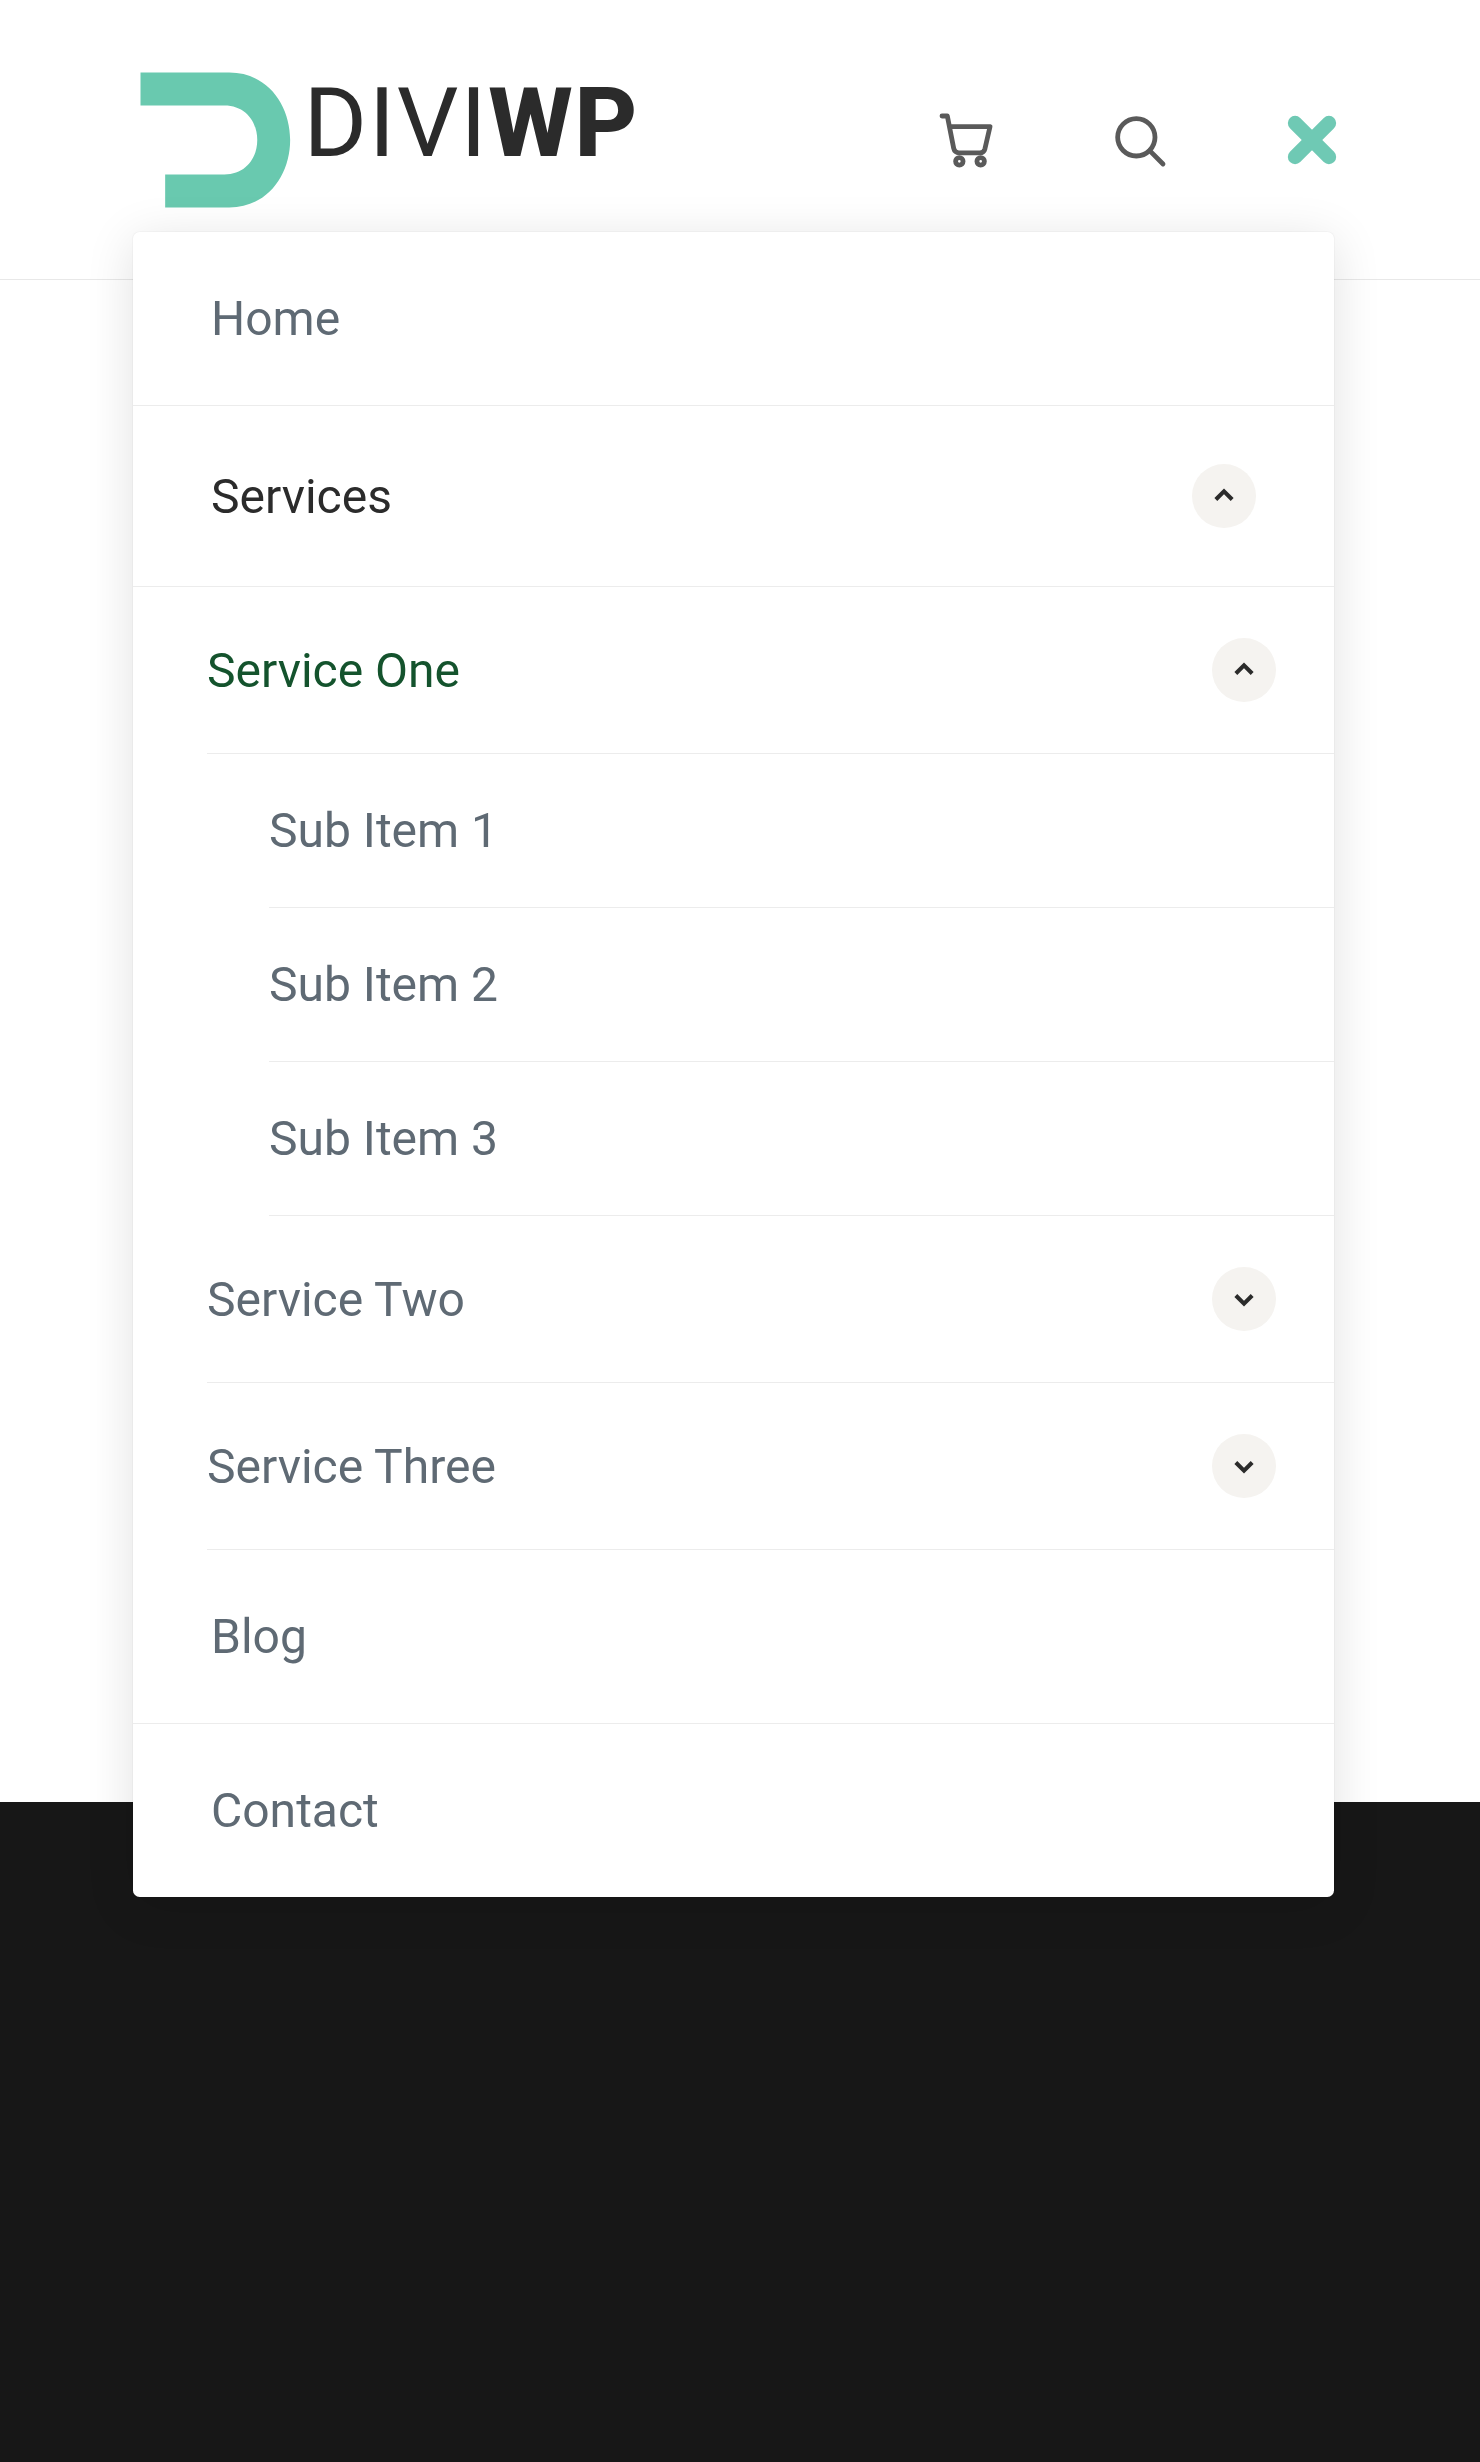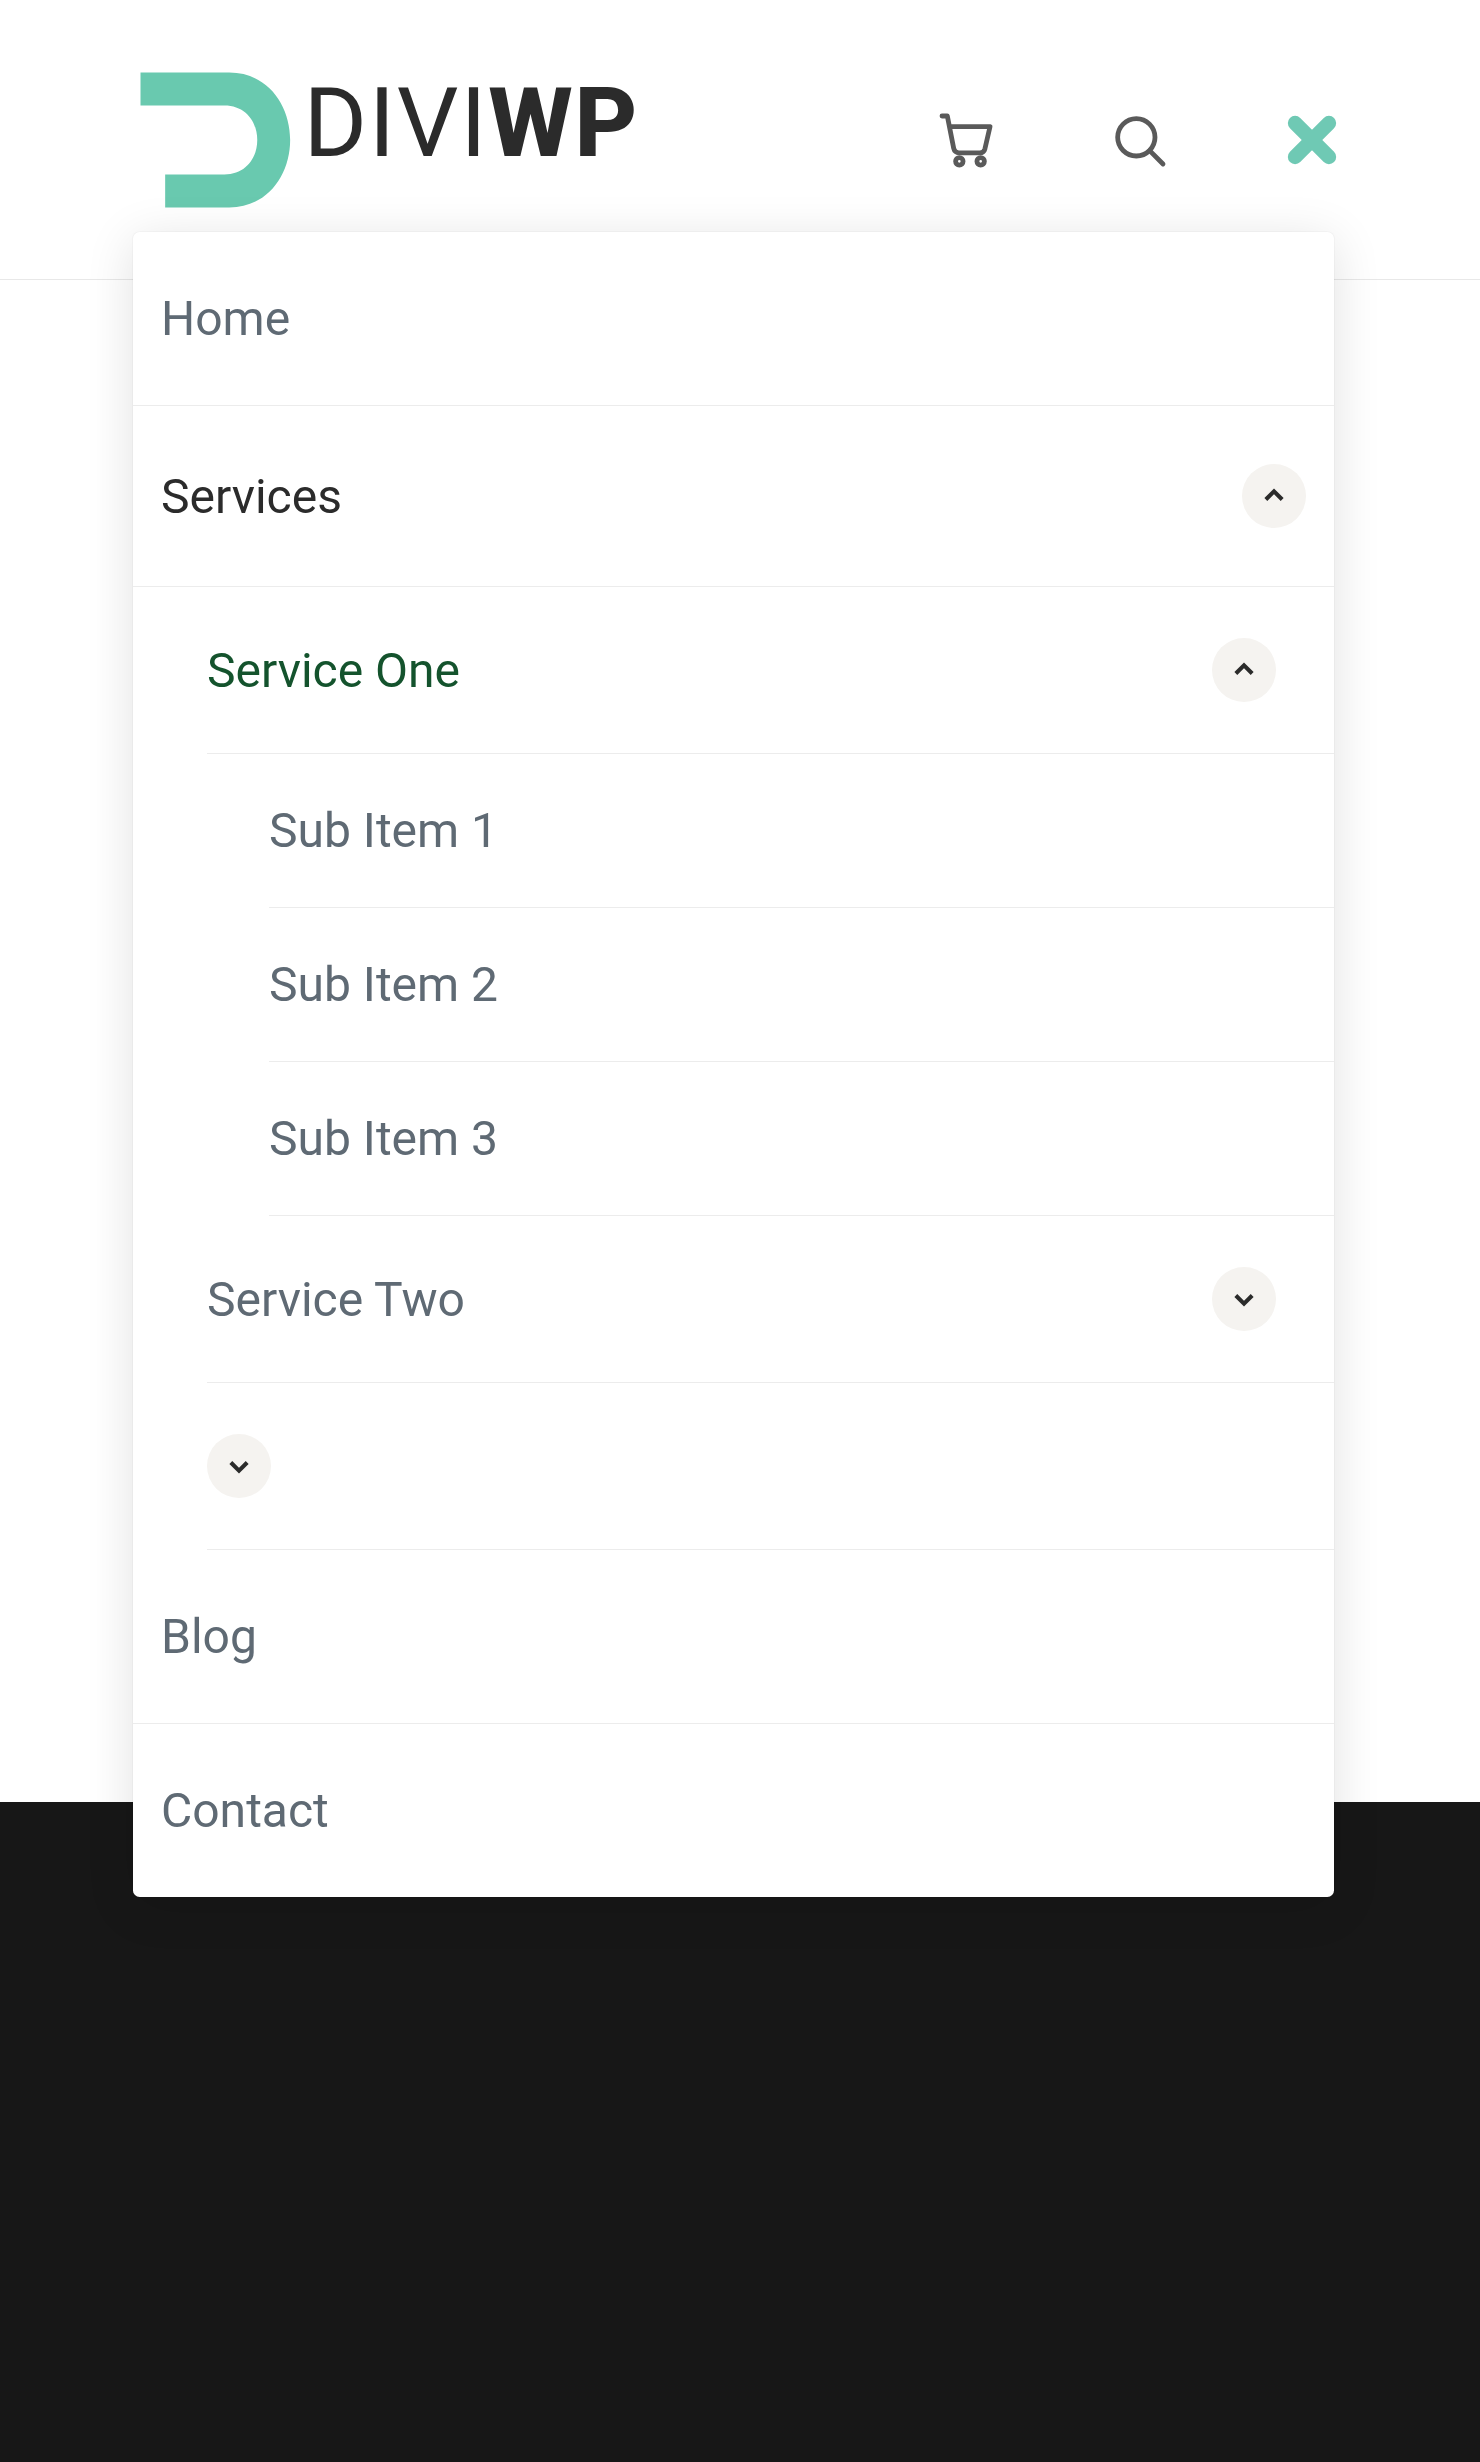--- a/index.html
+++ b/index.html
@@ -79,21 +79,21 @@
   .submenu-item,
   .subsub-item {
     display: flex;
     align-items: center;
     justify-content: space-between;
     border-bottom: 0.8px solid #ececec;
     cursor: pointer;
     font-size: 48px;
     color: #5f6a74;
   }
-  .menu-item { padding: 58px 28px; }
+  .menu-item { padding: 58px 78px; }
   .menu-item.active { color: #2b2b2b; }
   .menu-item:last-child { border-bottom: none; }
 
   .submenu { padding-left: 74px; }
   .submenu-item { padding: 51px 58px 51px 0; margin-left: 0; }
   .submenu-item.active { color: #14532d; }
   .submenu .submenu-item:first-child { border-top: none; }
 
   .subsub { padding-left: 62px; }
   .subsub-item { padding: 48px 58px 48px 0; }
@@ -217,20 +217,21 @@
     <div class="submenu-item">
       <span>Service Two</span>
       <span class="toggle-circle">
         <svg viewBox="0 0 24 24">
             <polyline points="5 9 12 16 19 9"></polyline>
           </svg>
       </span>
     </div>
 
     <div class="submenu-item" style="border-bottom:0.8px solid #ececec;">
+      <span>Service Three</span>
       <span class="toggle-circle">
         <svg viewBox="0 0 24 24">
             <polyline points="5 9 12 16 19 9"></polyline>
           </svg>
       </span>
     </div>
 
   </div>
 
   <div class="menu-item">

